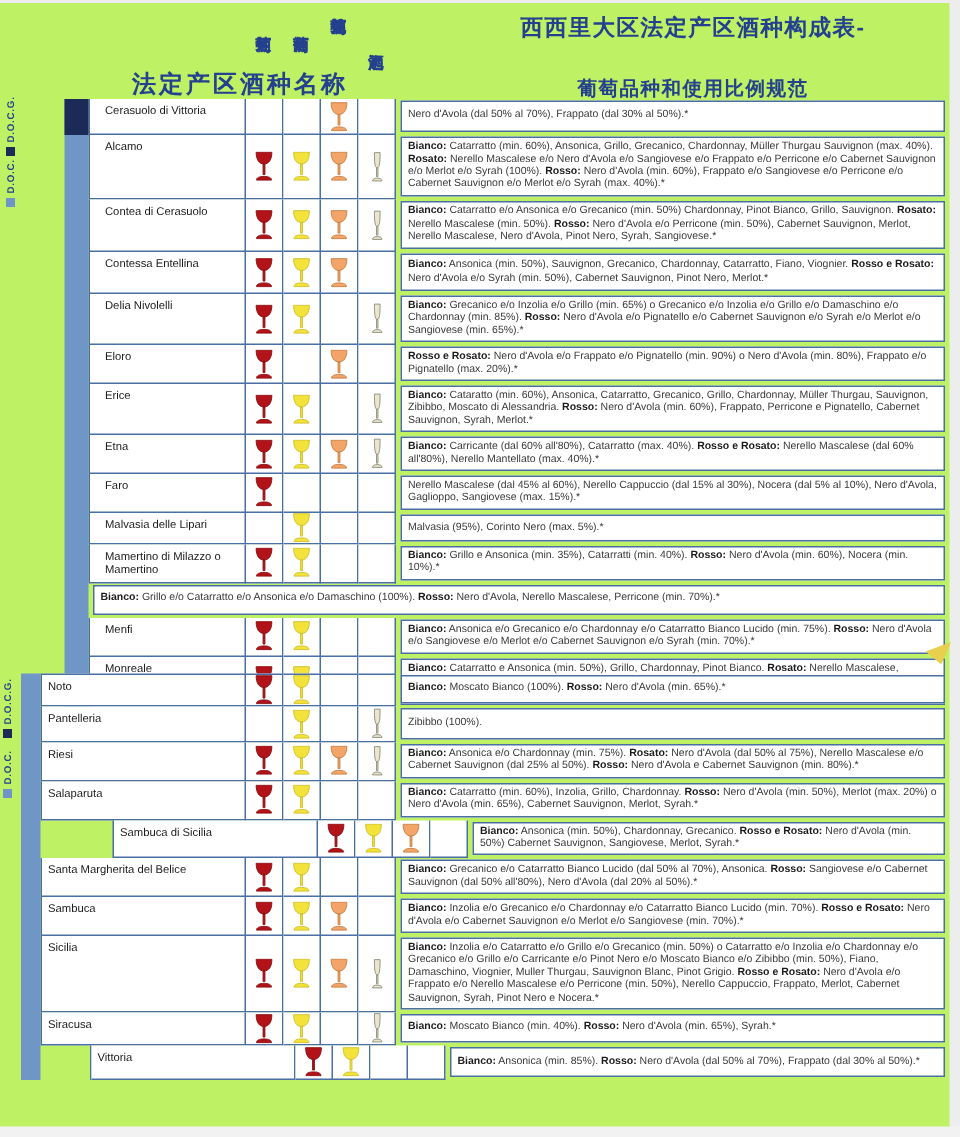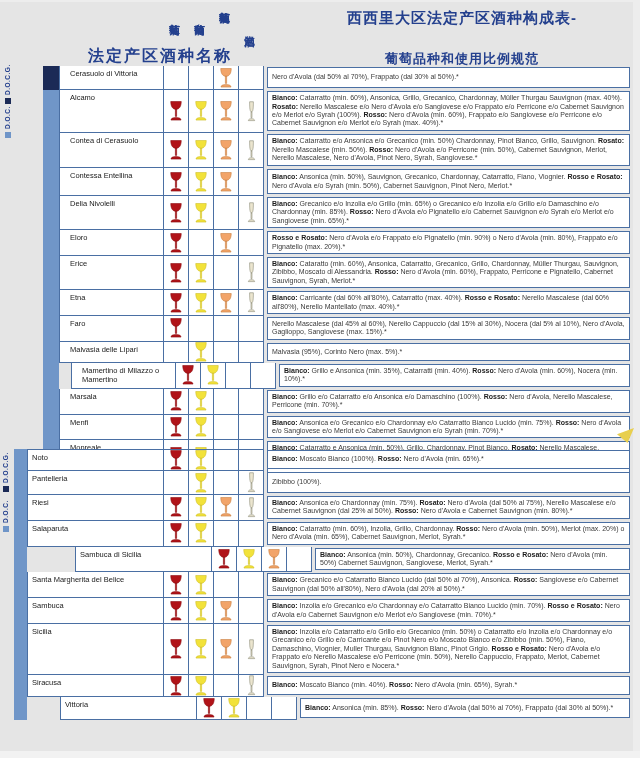--- a/index.html
+++ b/index.html
@@ -1,21 +1,21 @@
 <!DOCTYPE html>
 <html><head>
 <meta charset="utf-8">
 <style>
   :root{
     --bd:#4a6fa3;
     --navy:#24408e;
     --txt:#3a3a3a;
   }
   html,body{margin:0;padding:0;background:#fff;}
-  .page{position:relative;width:640px;height:758px;background:#e5e5e5;overflow:hidden;
+  .page{position:relative;width:640px;height:758px;background:#bef264;overflow:hidden;
         font-family:"Liberation Sans",sans-serif;}
   .edge-top{position:absolute;left:0;top:0;width:640px;height:2px;background:#ededed;}
   .edge-right{position:absolute;left:633px;top:0;width:7px;height:758px;background:#ededed;}
   .edge-bottom{position:absolute;left:0;top:751px;width:640px;height:7px;background:#f2f2f2;}
 
   .title{position:absolute;left:292px;top:9px;width:340px;text-align:center;
          font-size:15px;font-weight:bold;color:var(--navy);letter-spacing:1px;}
   .subtitle{position:absolute;left:292px;top:50px;width:340px;text-align:center;
          font-size:13px;font-weight:bold;color:var(--navy);letter-spacing:1px;}
   .name-header{position:absolute;left:88px;top:46px;font-size:16px;font-weight:bold;
@@ -302,56 +302,41 @@
               <path d="M3.2 .6 H16.8 C16.8 7.2 14.2 10.8 10 10.8 C5.8 10.8 3.2 7.2 3.2 .6 Z M9.2 10.8 H10.8 V20 H9.2 Z M3.5 24.8 C3.5 22.6 6 21.6 10 21.6 C14 21.6 16.5 22.6 16.5 24.8 Z" fill="#f2e23a" stroke="#cfc02a" stroke-width="0.8"></path>
             </svg>
           </div>
           <div class="cell glass"></div>
           <div class="cell glass"></div>
         </div>
         <div class="tbox">
           <span>Malvasia (95%), Corinto Nero (max. 5%).*</span>
         </div>
       </div>
-      <div class="row" style="min-height: 21px; margin-left: 12px;">
+      <div class="row" style="min-height: 21px;">
         <div class="grid">
           <div class="cell name">Mamertino di Milazzo o Mamertino</div>
           <div class="cell glass">
             <svg width="16" height="20" viewBox="0 0 20 26">
               <path d="M3.2 .6 H16.8 C16.8 7.2 14.2 10.8 10 10.8 C5.8 10.8 3.2 7.2 3.2 .6 Z M9.2 10.8 H10.8 V20 H9.2 Z M3.5 24.8 C3.5 22.6 6 21.6 10 21.6 C14 21.6 16.5 22.6 16.5 24.8 Z" fill="#b11318" stroke="#8c0e12" stroke-width="0.8"></path>
             </svg>
           </div>
           <div class="cell glass">
             <svg width="16" height="20" viewBox="0 0 20 26">
               <path d="M3.2 .6 H16.8 C16.8 7.2 14.2 10.8 10 10.8 C5.8 10.8 3.2 7.2 3.2 .6 Z M9.2 10.8 H10.8 V20 H9.2 Z M3.5 24.8 C3.5 22.6 6 21.6 10 21.6 C14 21.6 16.5 22.6 16.5 24.8 Z" fill="#f2e23a" stroke="#cfc02a" stroke-width="0.8"></path>
             </svg>
           </div>
           <div class="cell glass"></div>
           <div class="cell glass"></div>
         </div>
         <div class="tbox">
           <span><b>Bianco:</b> Grillo e Ansonica (min. 35%), Catarratti (min. 40%). <b>Rosso:</b> Nero d'Avola (min. 60%), Nocera (min. 10%).*</span>
         </div>
       </div>
       <div class="row" style="min-height: 23px;">
-        <div class="grid">
-          <div class="cell name">Marsala</div>
-          <div class="cell glass">
-            <svg width="16" height="20" viewBox="0 0 20 26">
-              <path d="M3.2 .6 H16.8 C16.8 7.2 14.2 10.8 10 10.8 C5.8 10.8 3.2 7.2 3.2 .6 Z M9.2 10.8 H10.8 V20 H9.2 Z M3.5 24.8 C3.5 22.6 6 21.6 10 21.6 C14 21.6 16.5 22.6 16.5 24.8 Z" fill="#b11318" stroke="#8c0e12" stroke-width="0.8"></path>
-            </svg>
-          </div>
-          <div class="cell glass">
-            <svg width="16" height="20" viewBox="0 0 20 26">
-              <path d="M3.2 .6 H16.8 C16.8 7.2 14.2 10.8 10 10.8 C5.8 10.8 3.2 7.2 3.2 .6 Z M9.2 10.8 H10.8 V20 H9.2 Z M3.5 24.8 C3.5 22.6 6 21.6 10 21.6 C14 21.6 16.5 22.6 16.5 24.8 Z" fill="#f2e23a" stroke="#cfc02a" stroke-width="0.8"></path>
-            </svg>
-          </div>
-          <div class="cell glass"></div>
-          <div class="cell glass"></div>
-        </div>
         <div class="tbox">
           <span><b>Bianco:</b> Grillo e/o Catarratto e/o Ansonica e/o Damaschino (100%). <b>Rosso:</b> Nero d'Avola, Nerello Mascalese, Perricone (min. 70%).*</span>
         </div>
       </div>
       <div class="row" style="min-height: 25px;">
         <div class="grid">
           <div class="cell name">Menfi</div>
           <div class="cell glass">
             <svg width="16" height="20" viewBox="0 0 20 26">
               <path d="M3.2 .6 H16.8 C16.8 7.2 14.2 10.8 10 10.8 C5.8 10.8 3.2 7.2 3.2 .6 Z M9.2 10.8 H10.8 V20 H9.2 Z M3.5 24.8 C3.5 22.6 6 21.6 10 21.6 C14 21.6 16.5 22.6 16.5 24.8 Z" fill="#b11318" stroke="#8c0e12" stroke-width="0.8"></path>

